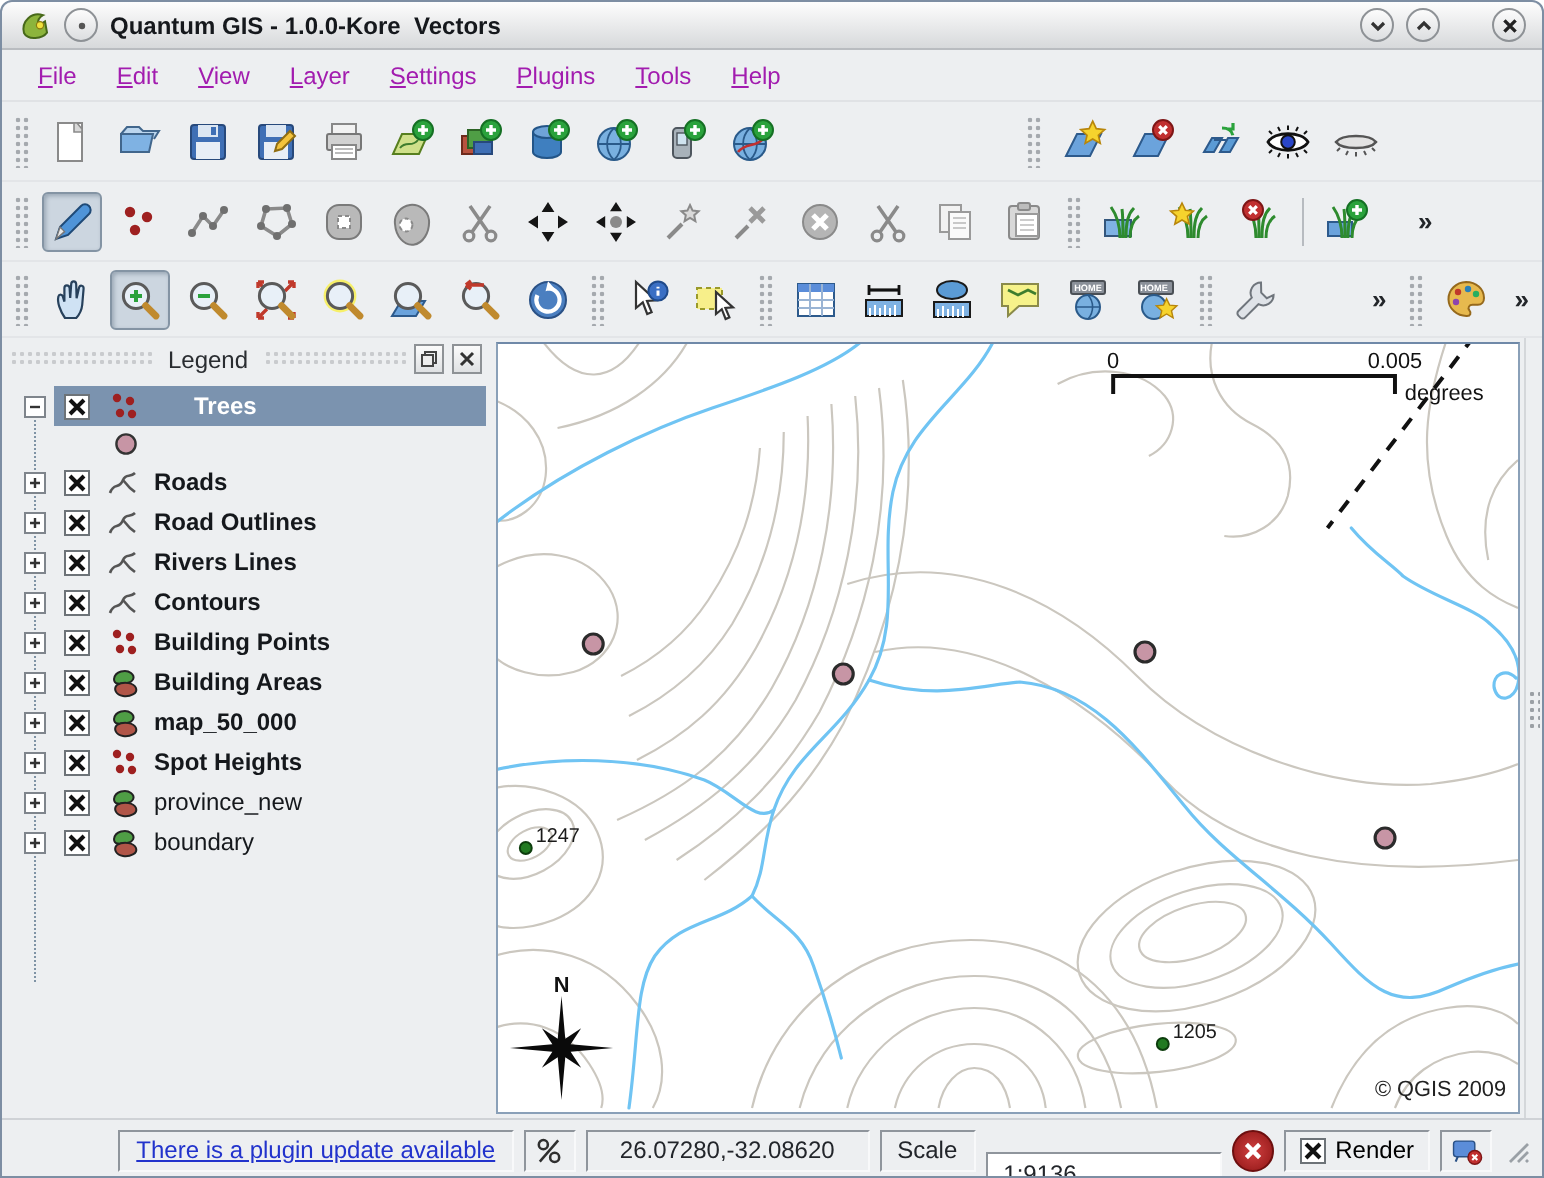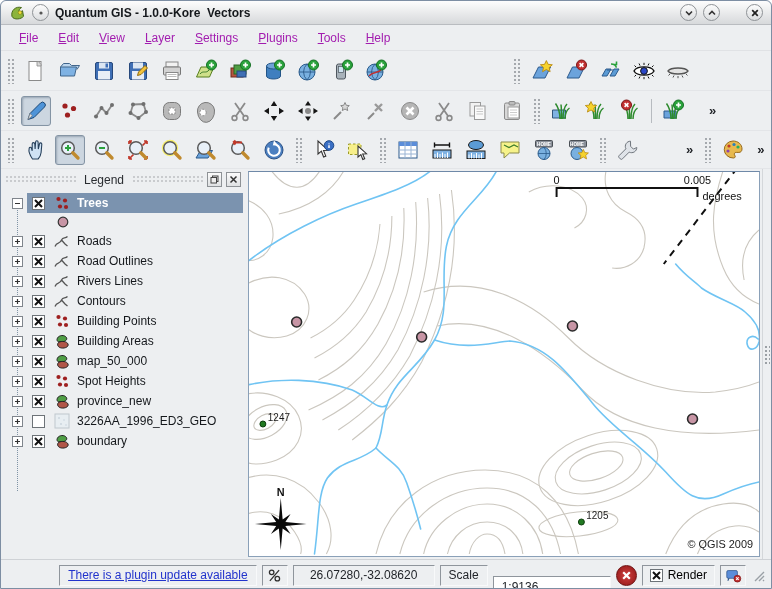--- a/index.html
+++ b/index.html
@@ -61,22 +61,22 @@
   .lg-row > * { position:relative; }
   .expander { width:11px; height:11px; border:1px solid #7f858c; background:#fff; flex:0 0 auto;
               display:flex; align-items:center; justify-content:center; margin-right:9px; }
   .expander svg { width:7px; height:7px; }
   .lg-cb { width:13px; height:13px; border:1px solid #6d7378; background:#fff; flex:0 0 auto;
            display:flex; align-items:center; justify-content:center; margin-right:8px; }
   .lg-cb svg { width:11px; height:11px; }
   .lg-ico { width:18px; height:18px; flex:0 0 auto; margin-right:6px; }
   .lg-ico svg { width:18px; height:18px; }
   .lg-label { font-size:12px; color:#15181c; white-space:nowrap; }
-  .lg-label.bold { font-weight:normal; }
-  .lg-row.selected .lg-label { color:#fff; font-weight:bold; }
+  .lg-label.bold { font-weight:bold; }
+  .lg-row.selected .lg-label { color:#fff; font-weight:bold;margin-left:20px; }
   .lg-sub { height:18px; display:flex; align-items:center; padding-left:52px; }
   .lg-sub svg { width:16px; height:16px; }
 
   
   .map-frame { flex:1 1 auto; margin:2px 2px 2px 3px; border:1px solid #8aa0b8;
                border-top-color:#6f89a8; background:#fff; position:relative; overflow:hidden; }
   .map-frame svg.canvas { position:absolute; inset:0; width:100%; height:100%; }
   svg text { font-family:"Liberation Sans", sans-serif; }
   .rdock { width:9px; flex:0 0 auto; border-left:1px solid #d4d7da; position:relative; }
   .rhandle { position:absolute; left:1px; top:176px; width:6px; height:20px;
@@ -743,36 +743,20 @@
             <span class="lg-cb">
               <svg viewBox="0 0 11 11">
                 <path d="M2,2 L9,9 M9,2 L2,9" stroke="#111" stroke-width="2"></path>
               </svg>
             </span>
             <span class="lg-ico"><svg viewBox="0 0 18 18">
                 <path d="M4,7.5 C4.5,3.5 10,2.5 12.5,4.5 C15,6.5 13.5,9 10.5,9.5 C7,10 4,10.5 4,7.5z" fill="#4f9e45" stroke="#222"></path>
                 <path d="M5.5,10.5 C9,8.5 14,9.5 15,12 C16,14.8 12,16.5 8.5,16 C5,15.5 3.5,12.5 5.5,10.5z" fill="#b05548" stroke="#222"></path>
               </svg></span>
             <span class="lg-label">province_new</span>
-          </div>
-          <div class="lg-row">
-            <span class="expander">
-              <svg viewBox="0 0 7 7">
-                <path d="M1,3.5 h5 M3.5,1 v5" stroke="#333" stroke-width="1.2"></path>
-              </svg>
-            </span>
-            <span class="lg-cb"></span>
-            <span class="lg-ico"><svg viewBox="0 0 18 18">
-                <rect x="2" y="2" width="14" height="14" fill="#e8eef2" stroke="#c0c8ce"></rect>
-                <circle cx="6" cy="6" r=".8" fill="#b8c6d0"></circle>
-                <circle cx="11" cy="8" r=".8" fill="#c8d4dc"></circle>
-                <circle cx="8" cy="12" r=".8" fill="#b8c6d0"></circle>
-                <circle cx="13" cy="13" r=".8" fill="#c8d4dc"></circle>
-              </svg></span>
-            <span class="lg-label">3226AA_1996_ED3_GEO</span>
           </div>
           <div class="lg-row">
             <span class="expander">
               <svg viewBox="0 0 7 7">
                 <path d="M1,3.5 h5 M3.5,1 v5" stroke="#333" stroke-width="1.2"></path>
               </svg>
             </span>
             <span class="lg-cb">
               <svg viewBox="0 0 11 11">
                 <path d="M2,2 L9,9 M9,2 L2,9" stroke="#111" stroke-width="2"></path>

